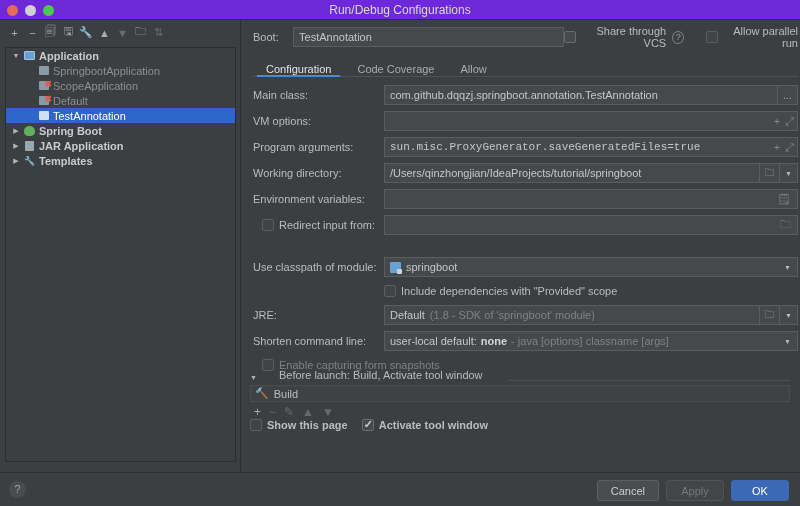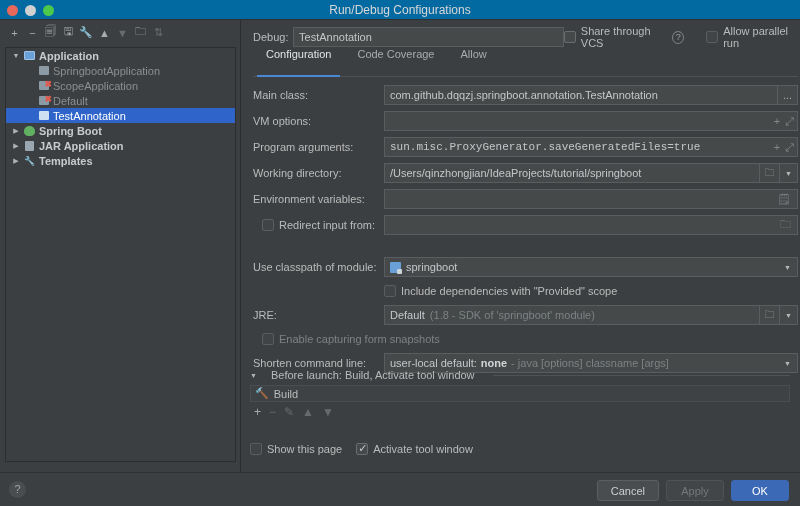--- a/index.html
+++ b/index.html
@@ -9,21 +9,21 @@
     font-size: 11px;
     background: #3c3f41;
     color: #bbbbbb;
     overflow: hidden;
   }
   .window { position: relative; width: 800px; height: 506px; background: #3c3f41; }
 
   
   .titlebar {
     position: absolute; top: 0; left: 0; width: 800px; height: 20px;
-    background: #0369a1;
+    background: #6d28d9;
     border-bottom: 1px solid #2e3133;
     display: flex; align-items: center;
   }
   .traffic { position: absolute; left: 7px; top: 5px; display: flex; gap: 7px; }
   .tl { width: 11px; height: 11px; border-radius: 50%; }
   .tl.red { background: #e8685b; }
   .tl.yellow { background: #d0d0d0; }
   .tl.green { background: #4cc84c; }
   .title-text {
     width: 800px; text-align: center; font-size: 12px; color: #d8d8d8;
@@ -71,42 +71,42 @@
     position: absolute; top: 6px; left: 12px; width: 545px; height: 22px;
     display: flex; align-items: center;
   }
   .name-label { width: 44px; font-size: 11px; color: #bbbbbb; }
   .input {
     background: #45494a; border: 1px solid #5a5d5f; color: #c4c7c9;
     height: 20px; font-size: 11px; font-family: "Liberation Sans", sans-serif;
     padding: 0 5px; line-height: 18px; outline: none;
   }
   .name-input { width: 296px; }
-  .cb-wrap { display: flex; align-items: center; gap: 5px; font-size: 11px; }
+  .cb-wrap { display: flex; align-items: center; gap: 5px; font-size: 11px; text-align: right; }
   .cbox {
     width: 12px; height: 12px; border: 1px solid #6a6d6f; background: #45494a;
     border-radius: 2px; flex: 0 0 12px; position: relative;
   }
   .cbox.checked::after {
     content: "✓"; position: absolute; left: 1px; top: -3px;
     font-size: 11px; color: #c8cbcd; line-height: 14px;
   }
   .cbox.dimbox { border-color: #5b5e60; background: #414446; }
   .help-circle {
     width: 13px; height: 13px; border-radius: 50%; border: 1px solid #7e8183;
     color: #9da0a2; font-size: 9px; text-align: center; line-height: 11px;
   }
 
   
   .tabs {
     position: absolute; top: 33px; left: 12px; width: 545px; height: 24px;
     display: flex; align-items: flex-end; border-bottom: 1px solid #4e5254;
   }
   .tab {
-    padding: 0 13px 16px 13px; font-size: 11px; color: #a9acae; position: relative;
+    padding: 0 13px 1px 13px; font-size: 11px; color: #a9acae; position: relative;
   }
   .tab.active { color: #e0e3e5; }
   .tab.active::after {
     content: ""; position: absolute; left: 4px; right: 4px; bottom: -1px;
     height: 2px; background: #4a88d6;
   }
 
   
   .form { position: absolute; top: 62px; left: 12px; width: 545px; }
   .frow { display: flex; align-items: center; height: 26px; }
@@ -151,30 +151,30 @@
     width: 11px; height: 11px; background: #6aa0d8; border-radius: 1px;
     position: relative; flex: 0 0 11px;
   }
   .module-icon::after {
     content: ""; position: absolute; right: -1px; bottom: -1px;
     width: 5px; height: 5px; background: #cbd5db; border-radius: 1px;
   }
 
   
   .bl-section { position: absolute; top: 369px; left: 250px; width: 540px; }
-  .bl-header { display: flex; align-items: center; gap: 14px; font-size: 11px; color: #bbbbbb; }
+  .bl-header { display: flex; align-items: flex-end; gap: 22px; font-size: 11px; color: #bbbbbb; }
   .bl-header .line { flex: 1; height: 1px; background: #4e5254; margin-left: 4px; }
   .bl-list {
     margin-top: 4px; height: 17px; border: 1px solid #4a4d4f; background: #3f4244;
     display: flex; align-items: center; gap: 5px; padding-left: 4px; font-size: 11px;
   }
   .bl-toolbar { margin-top: 3px; display: flex; align-items: center; gap: 8px; padding-left: 4px; }
   .bl-toolbar span { color: #a9acae; font-size: 12px; }
   .bl-toolbar span.dim { opacity: 0.4; }
-  .bl-checks { margin-top: 24px; display: flex; align-items: center; gap: 14px; font-size: 11px; }
+  .bl-checks { margin-top: 0; display: flex; align-items: center; gap: 14px; font-size: 11px; font-weight: bold; }
 
   
   .footer {
     position: absolute; left: 0; top: 472px; width: 800px; height: 34px;
     background: #3c3f41; border-top: 1px solid #2e3133;
   }
   .help-btn {
     position: absolute; left: 9px; top: 8px; width: 17px; height: 17px;
     border-radius: 50%; background: #4a4d4f; color: #a0a3a5;
     font-size: 11px; text-align: center; line-height: 17px;
@@ -273,21 +273,21 @@
           <span class="tree-icon" style="position: relative; font-size: 9px; color: rgb(192, 195, 197);">🔧</span>
           <span class="tree-label bold">Templates</span>
         </div>
       </div>
   </div>
   <div class="vsep"></div>
 
   <div class="right-panel">
 
     <div class="name-row">
-      <div class="name-label">Debug:</div>
+      <div class="name-label">Boot:</div>
       <input class="input name-input" value="TestAnnotation" style="">
       <div style="flex:1"></div>
       <div class="cb-wrap">
         <div class="cbox"></div>
         <span>Share through VCS</span>
       </div>
       <div class="help-circle" style="margin-left:6px">?</div>
       <div class="cb-wrap" style="margin-left:22px">
         <div class="cbox dimbox"></div>
         <span>Allow parallel run</span>
@@ -387,36 +387,36 @@
         <div class="fctl">
           <div class="dropdown">
             <span>Default</span>
             <span class="subtext">(1.8 - SDK of 'springboot' module)</span>
           </div>
           <div class="mini-btn">🗀</div>
           <div class="dd-arrow">▼</div>
         </div>
       </div>
 
-      <div class="frow" style="height:22px">
-        <div style="padding-left:9px" class="cb-wrap">
-          <div class="cbox dimbox"></div>
-          <span class="subtext">Enable capturing form snapshots</span>
-        </div>
-      </div>
-
       <div class="frow">
         <div class="flabel">Shorten command line:</div>
         <div class="fctl">
           <div class="dropdown" style="gap:4px">
             <span>user-local default:</span>
             <span class="boldval">none</span>
             <span class="subtext">- java [options] classname [args]</span>
             <span class="caret">▼</span>
           </div>
+        </div>
+      </div>
+
+      <div class="frow" style="height:22px">
+        <div style="padding-left:9px" class="cb-wrap">
+          <div class="cbox dimbox"></div>
+          <span class="subtext">Enable capturing form snapshots</span>
         </div>
       </div>
 
     </div>
   </div>
 
   <div class="bl-section">
     <div class="bl-header">
       <span style="font-size:7px;color:#b0b3b5">▼</span>
       <span>Before launch: Build, Activate tool window</span>

